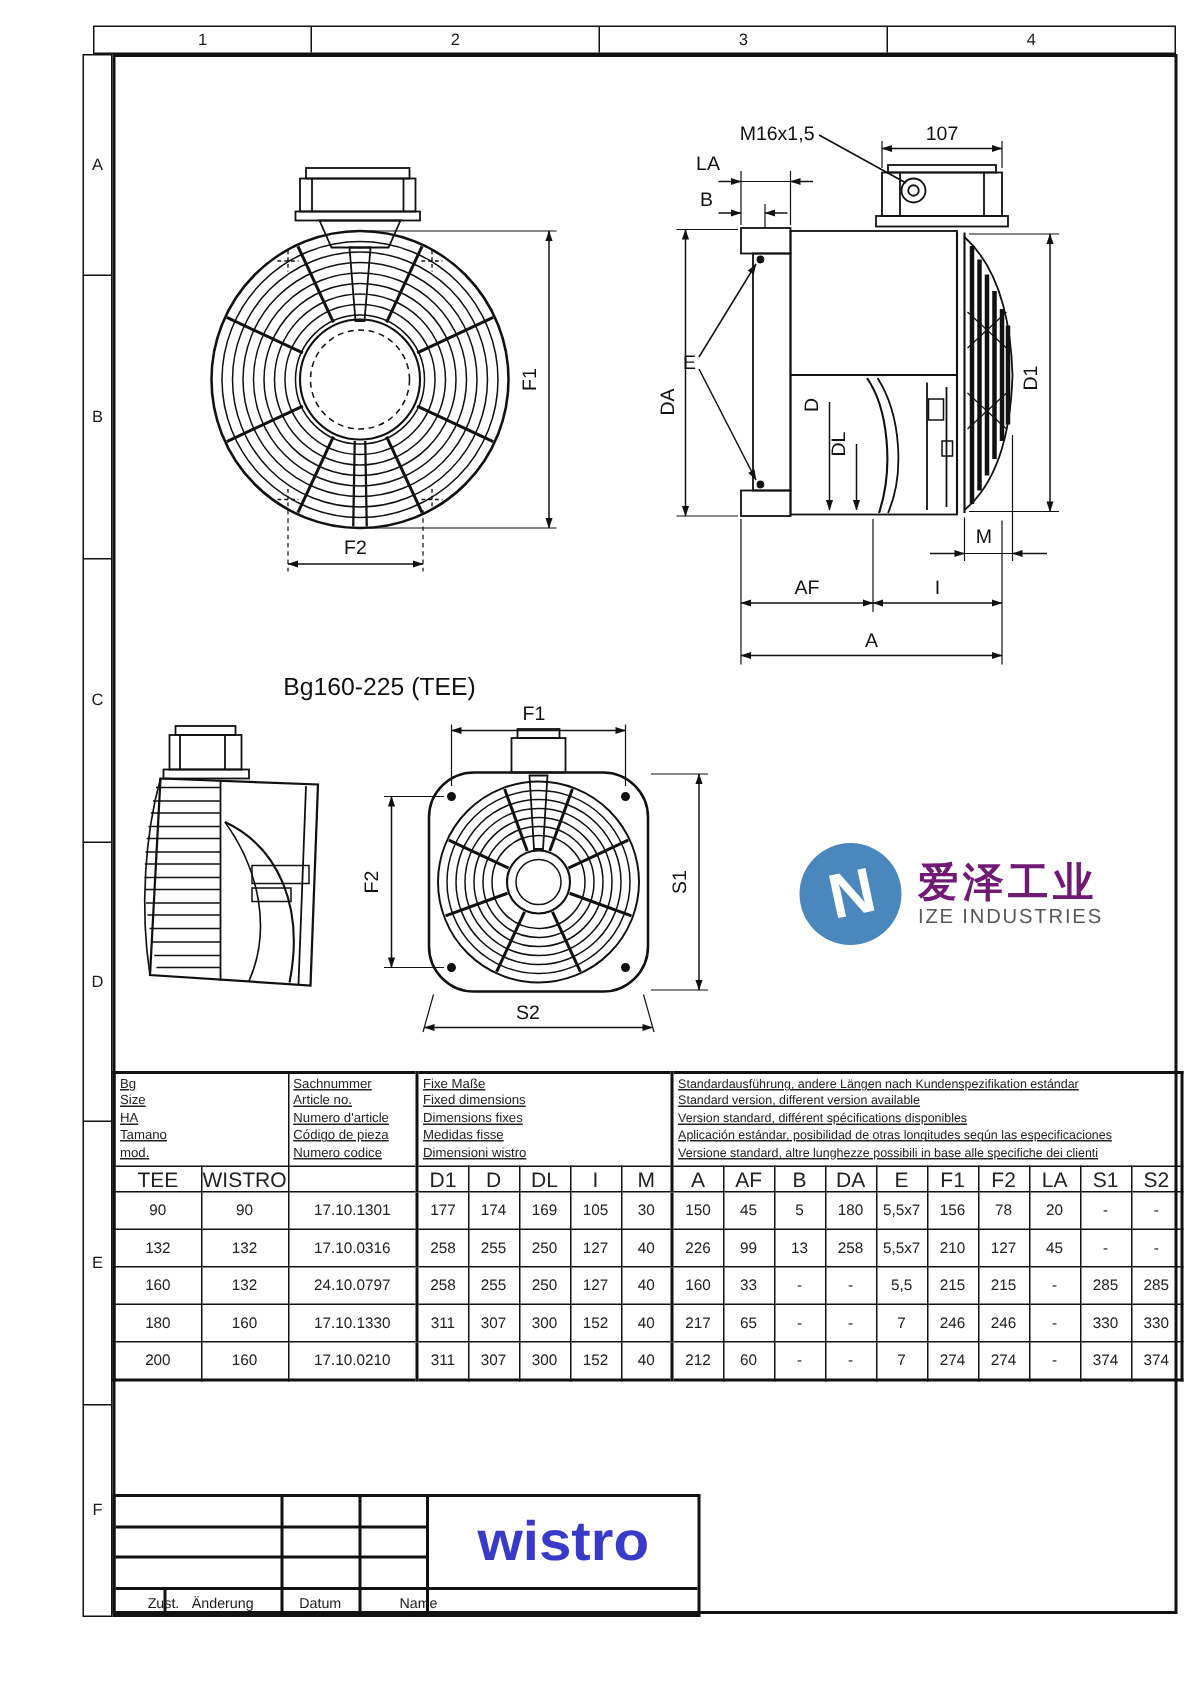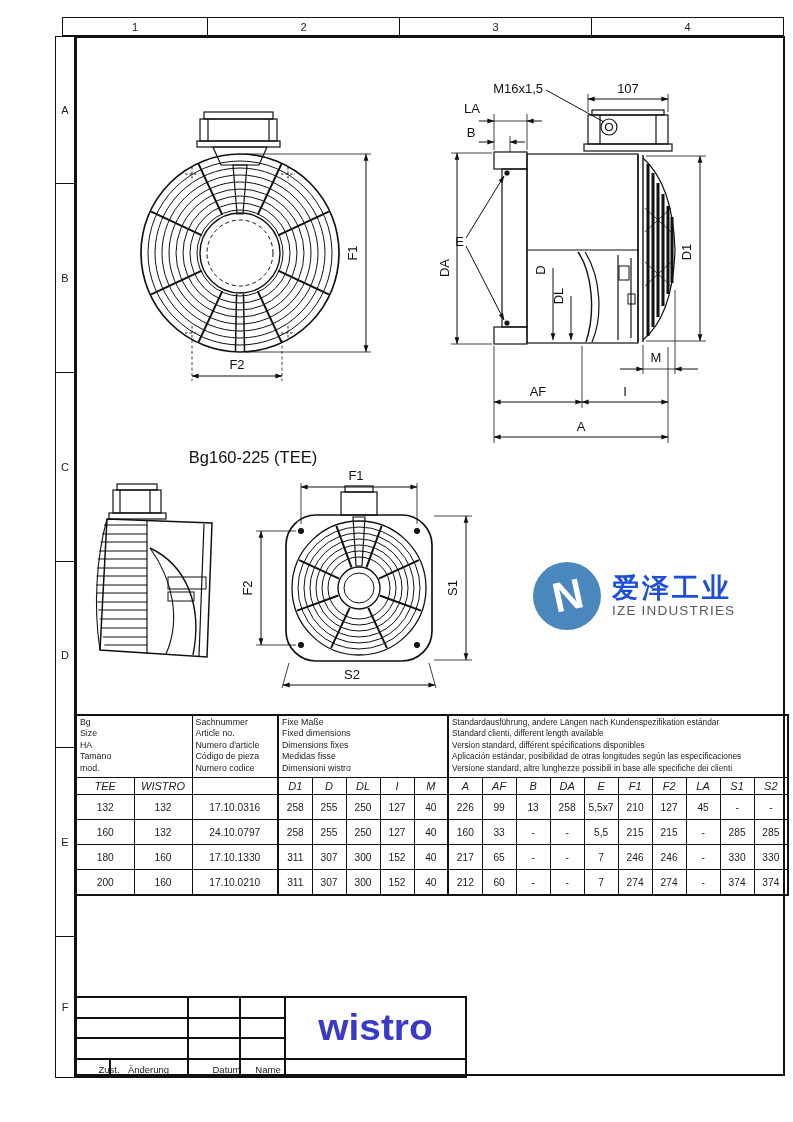--- a/index.html
+++ b/index.html
@@ -18,35 +18,35 @@
                     display:flex;align-items:center;justify-content:center;font-size:11px;}
   .left-strip .cell:last-child{border-bottom:none;}
   .main-frame{position:absolute;left:75px;top:36px;width:710px;height:1040px;
               border:2.2px solid #111;box-sizing:border-box;}
   
   svg.drawing{position:absolute;left:75px;top:36px;}
   svg.drawing text{font-family:"Liberation Sans",sans-serif;font-size:13px;fill:#111;}
   svg.drawing text.big{font-size:16.5px;}
   
   .ize-logo{position:absolute;left:531px;top:560px;display:flex;align-items:center;gap:9px;}
-  .ize-cn{font-size:27px;font-weight:bold;color:#1d4ed8;letter-spacing:3px;line-height:30px;}
+  .ize-cn{font-size:27px;font-weight:bold;color:#701a75;letter-spacing:3px;line-height:30px;}
   .ize-en{font-size:13.5px;color:#595959;letter-spacing:1.2px;line-height:16px;}
   
   table.spec{position:absolute;left:75px;top:714px;width:712px;border-collapse:collapse;
              table-layout:fixed;font-size:10px;}
   table.spec th,table.spec td{border:1.5px solid #111;padding:0;overflow:hidden;
              text-align:center;vertical-align:middle;font-weight:normal;color:#222;}
   table.spec{border:2.5px solid #111;}
   table.spec .hc{height:59px;text-align:left;vertical-align:top;padding:1px 3px;}
-  table.spec .hc div{font-size:8.8px;line-height:11.4px;white-space:nowrap;}
+  table.spec .hc div{font-size:8.8px;line-height:11.4px;white-space:nowrap;text-decoration:underline;}
   table.spec .hc4 div{font-size:8.3px;}
   table.spec .thickL{border-left:2.5px solid #111;}
   table.spec td:nth-child(4){border-left:2.5px solid #111;}
   table.spec td:nth-child(9){border-left:2.5px solid #111;}
-  table.spec tr.subh td{height:16px;font-size:11px;font-style:italic;}
+  table.spec tr.subh td{height:16px;font-size:14px;}
   table.spec tbody td{height:24px;font-size:10.2px;}
   
   .title-block{position:absolute;left:75px;top:996px;width:392px;height:82px;
                border:2px solid #111;box-sizing:border-box;}
   .tb-line{position:absolute;background:#111;}
   .tb-label{position:absolute;top:62px;height:18px;display:flex;align-items:center;
             justify-content:center;font-size:9.5px;}
   .wistro{position:absolute;left:207px;top:0;width:183px;height:59px;display:flex;
           align-items:center;justify-content:center;font-size:37px;font-weight:bold;
           color:#3a3ac8;letter-spacing:0px;transform:scaleX(1.05);}
@@ -356,21 +356,21 @@
         </th>
         <th class="hc hc3 thickL" colspan="5">
           <div>Fixe Maße</div>
             <div>Fixed dimensions</div>
           <div>Dimensions fixes</div>
             <div>Medidas fisse</div>
           <div>Dimensioni wistro</div>
         </th>
         <th class="hc hc4 thickL" colspan="10">
           <div>Standardausführung, andere Längen nach Kundenspezifikation estándar</div>
-            <div>Standard clienti, different length available</div>
+            <div>Standard version, different version available</div>
           <div>Version standard, différent spécifications disponibles</div>
             <div>Aplicación estándar, posibilidad de otras longitudes según las especificaciones</div>
           <div>Versione standard, altre lunghezze possibili in base alle specifiche dei clienti</div>
         </th>
       </tr>
       <tr class="subh">
           <td>TEE</td>
           <td>WISTRO</td>
           <td></td>
           <td>D1</td>
@@ -385,20 +385,40 @@
           <td>E</td>
           <td>F1</td>
           <td>F2</td>
           <td>LA</td>
           <td>S1</td>
           <td>S2</td>
         </tr>
     </thead>
     <tbody>
         <tr>
+          <td>90</td>
+          <td>90</td>
+          <td>17.10.1301</td>
+          <td>177</td>
+          <td>174</td>
+          <td>169</td>
+          <td>105</td>
+          <td>30</td>
+          <td>150</td>
+          <td>45</td>
+          <td>5</td>
+          <td>180</td>
+          <td>5,5x7</td>
+          <td>156</td>
+          <td>78</td>
+          <td>20</td>
+          <td>-</td>
+          <td>-</td>
+        </tr>
+        <tr>
           <td>132</td>
           <td>132</td>
           <td>17.10.0316</td>
           <td>258</td>
           <td>255</td>
           <td>250</td>
           <td>127</td>
           <td>40</td>
           <td>226</td>
           <td>99</td>
@@ -477,18 +497,18 @@
   <div class="title-block">
     <div class="tb-line" style="left:0;top:19px;width:207px;height:1.5px"></div>
     <div class="tb-line" style="left:0;top:39px;width:207px;height:1.5px"></div>
     <div class="tb-line" style="left:0;top:60px;width:388px;height:1.5px"></div>
     <div class="tb-line" style="left:110px;top:0;width:1.5px;height:78px"></div>
     <div class="tb-line" style="left:162px;top:0;width:1.5px;height:78px"></div>
     <div class="tb-line" style="left:207px;top:0;width:1.5px;height:78px"></div>
     <div class="tb-line" style="left:32px;top:60px;width:1.5px;height:18px"></div>
     <div class="tb-label" style="left:16px;width:32px">Zust.</div>
     <div class="tb-label" style="left:33px;width:77px">Änderung</div>
-    <div class="tb-label" style="left:124px;width:51px">Datum</div>
-    <div class="tb-label" style="left:169px;width:44px">Name</div>
+    <div class="tb-label" style="left:111px;width:51px">Datum</div>
+    <div class="tb-label" style="left:180px;width:44px">Name</div>
     <div class="wistro">wistro</div>
   </div>
 
 </div>
 
 </body></html>

